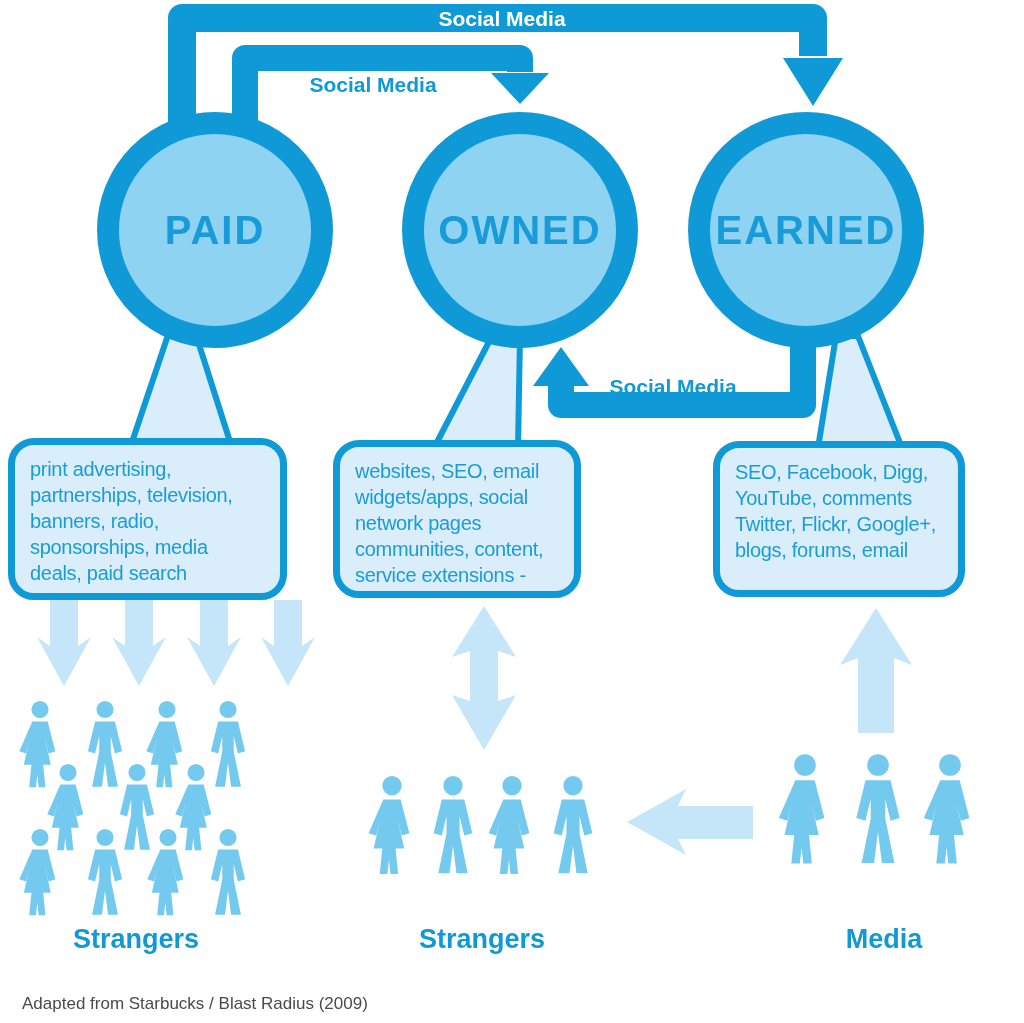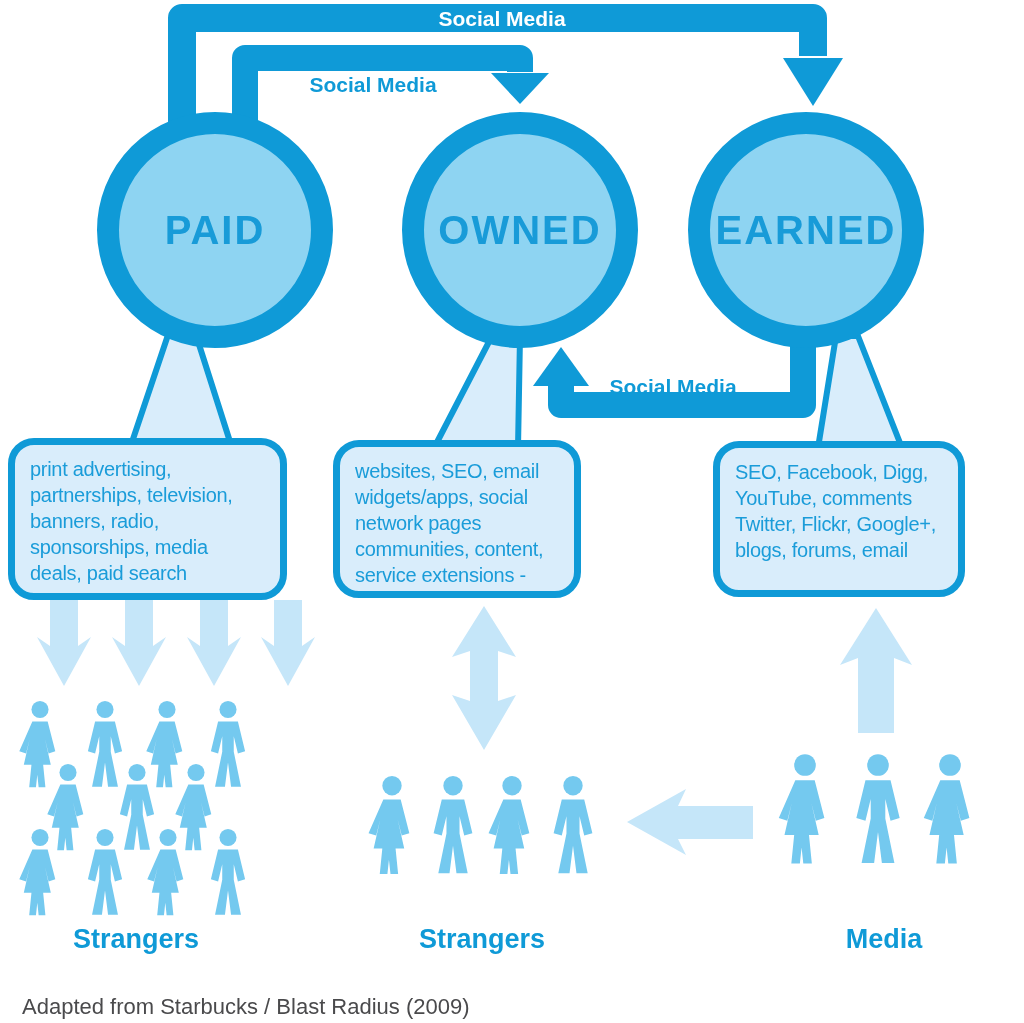--- a/index.html
+++ b/index.html
@@ -20,21 +20,21 @@
   .tail{fill:var(--boxFill);stroke:var(--primary);stroke-width:6;stroke-linejoin:round;}
   .ring{fill:var(--circleFill);stroke:var(--primary);stroke-width:22;}
   .soft{fill:var(--lightArrow);}
   #people-layer{color:var(--people);fill:currentColor;}
   .bubble{position:absolute;background:var(--boxFill);border:7px solid var(--primary);
           border-radius:26px;color:var(--boxText);font-size:20px;line-height:26px;
           letter-spacing:-0.3px;padding:11px 18px 8px 15px;white-space:pre-line;
           box-sizing:border-box;overflow:hidden;}
   .group-label{position:absolute;width:220px;text-align:center;font-weight:bold;
                font-size:27px;color:var(--labelBlue);}
-  .footer{position:absolute;left:22px;top:994px;font-size:22px;color:var(--footerGrey);}
+  .footer{position:absolute;left:22px;top:994px;font-size:17px;color:var(--footerGrey);}
 </style>
 </head>
 <body>
 
 <div id="stage">
 
   <svg id="diagram" width="1024" height="1023" viewBox="0 0 1024 1023">
     <defs>
       <symbol id="man" viewBox="0 0 60 100">
         <circle cx="30" cy="10.5" r="9.5"></circle>

